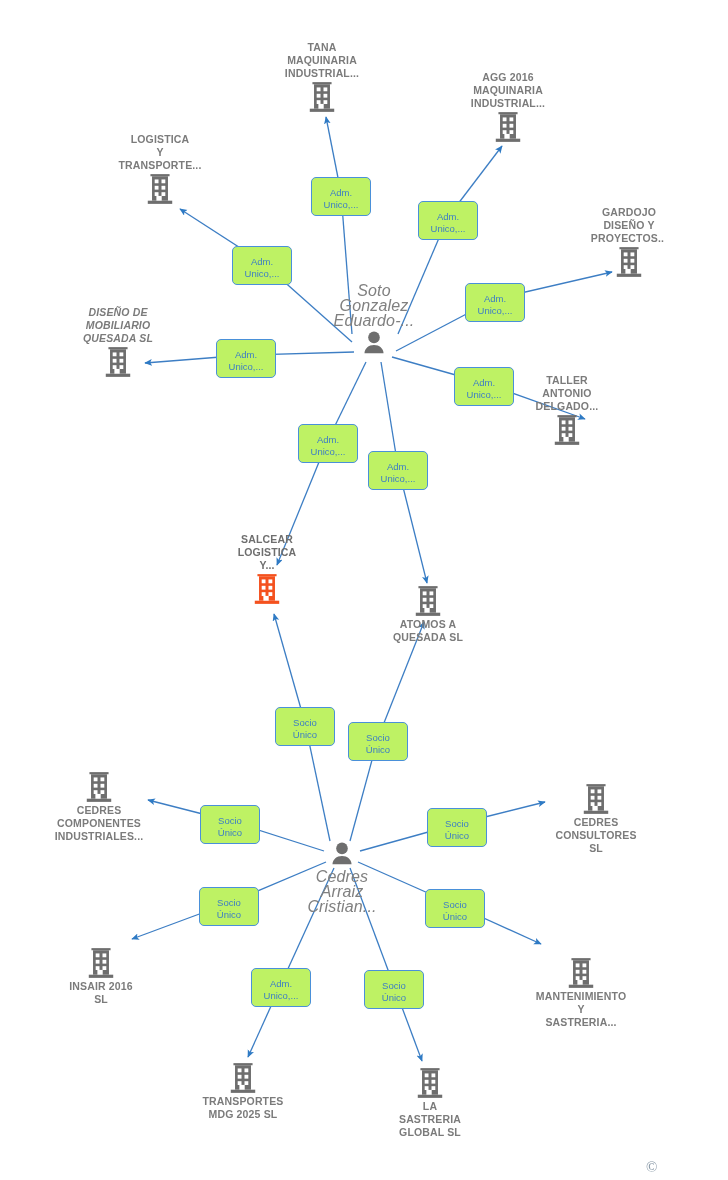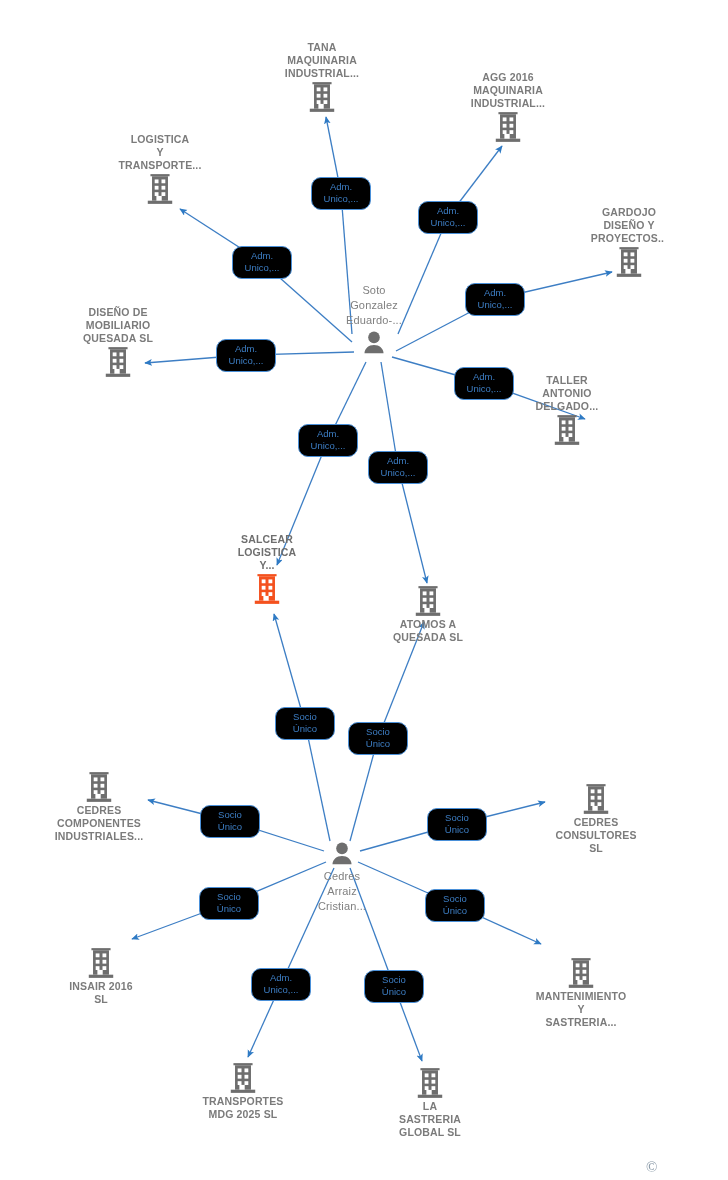--- a/index.html
+++ b/index.html
@@ -39,38 +39,39 @@
   }
   .node-label.company {
     font-weight: bold;
   }
   .node-label.focus {
     font-weight: bold;
     color: #6e6e6e;
   }
   .node-label.person {
     font-weight: normal;
-    font-size: 11px;
+    font-size: 16px;
     line-height: 15px;
     color: #808080;
+    font-style: italic;
   }
   .icon-wrap {
     display: block;
     line-height: 0;
   }
   .edge-label {
     position: absolute;
-    background: #000000;
+    background: #bef264;
     border: 1.3px solid #4a90d9;
-    border-radius: 10px;
+    border-radius: 5px;
     color: #3d7ec4;
     font-size: 9.5px;
     line-height: 12px;
     text-align: center;
-    padding: 3px 5px 4px 5px;
+    padding: 9px 5px 4px 5px;
     box-sizing: border-box;
     white-space: pre-line;
   }
   .watermark {
     position: absolute;
     display: flex;
     align-items: center;
     gap: 3px;
   }
   .wm-c {
@@ -201,21 +202,21 @@
             <rect x="11" y="7" width="3.6" height="3.6" fill="#ffffff"></rect>
             <rect x="17.4" y="7" width="3.6" height="3.6" fill="#ffffff"></rect>
             <rect x="11" y="13" width="3.6" height="3.6" fill="#ffffff"></rect>
             <rect x="17.4" y="13" width="3.6" height="3.6" fill="#ffffff"></rect>
             <rect x="11" y="19" width="3.6" height="3.6" fill="#ffffff"></rect>
             <rect x="17.4" y="19" width="3.6" height="3.6" fill="#ffffff"></rect>
             <rect x="12.6" y="22.5" width="5" height="4.5" fill="#ffffff"></rect>
           </svg></span>
       </div>
       <div class="node" style="left: 118px; top: 306px;">
-        <div class="node-label company" style="white-space: pre-line;">DISEÑO DE
+        <div class="node-label company" style="white-space: pre-line; font-style: italic;">DISEÑO DE
 MOBILIARIO
 QUESADA  SL</div>
         <span class="icon-wrap"><svg width="34" height="34" viewBox="0 0 32 32" xmlns="http://www.w3.org/2000/svg">
             <rect x="7" y="2" width="18" height="2" fill="#6e6e6e"></rect>
             <rect x="8.5" y="4" width="15" height="23" fill="#6e6e6e"></rect>
             <rect x="4.5" y="27" width="23" height="3" fill="#6e6e6e"></rect>
             <rect x="11" y="7" width="3.6" height="3.6" fill="#ffffff"></rect>
             <rect x="17.4" y="7" width="3.6" height="3.6" fill="#ffffff"></rect>
             <rect x="11" y="13" width="3.6" height="3.6" fill="#ffffff"></rect>
             <rect x="17.4" y="13" width="3.6" height="3.6" fill="#ffffff"></rect>

